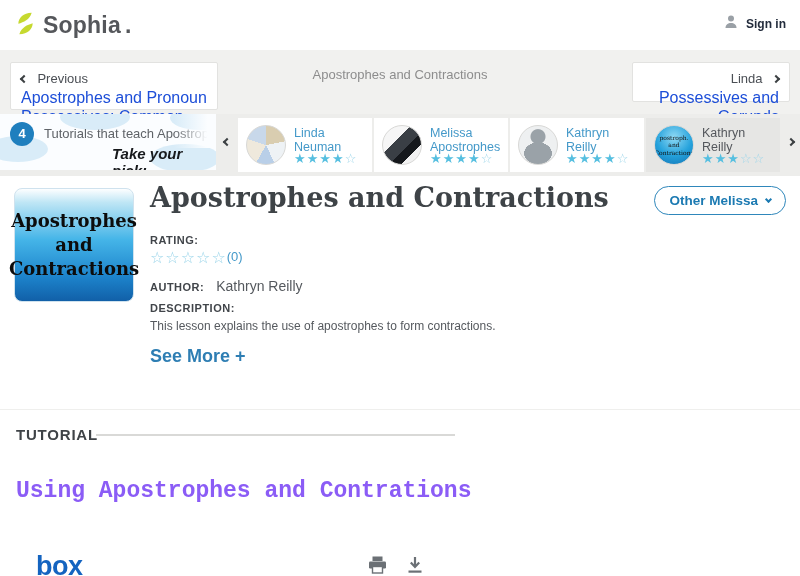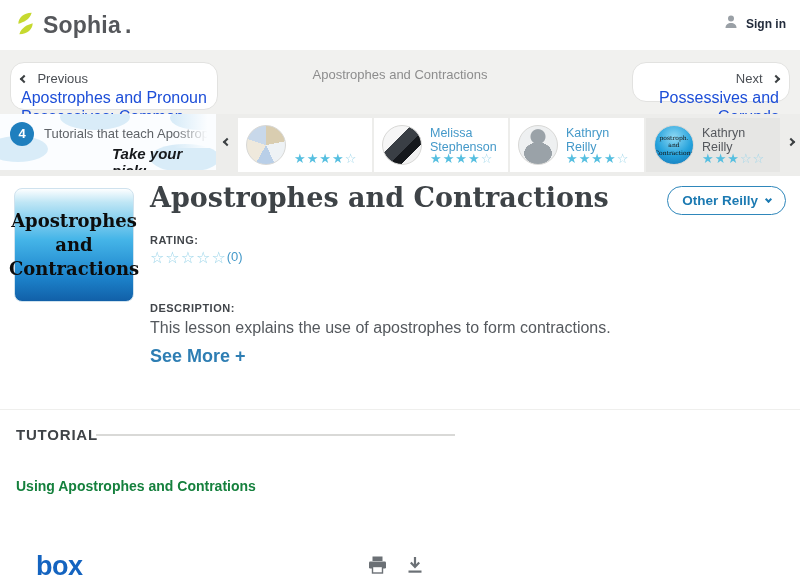--- a/index.html
+++ b/index.html
@@ -10,21 +10,21 @@
   
   .header { position:absolute; left:0; top:0; width:800px; height:50px; background:#fff; }
   .logo { position:absolute; left:12px; top:10px; display:flex; align-items:center; gap:4px; }
   .logo-text { font-size:23px; font-weight:bold; color:#55575b; letter-spacing:.2px; }
   .logo-dot { font-size:23px; font-weight:bold; color:#55575b; }
   .signin { position:absolute; right:14px; top:14px; display:flex; align-items:center; gap:7px; cursor:pointer; }
   .signin-label { font-size:12px; font-weight:bold; color:#232c3c; }
 
   
   .navbar { position:absolute; left:0; top:50px; width:800px; height:64px; background:#f1f1ef; }
-  .navcard { position:absolute; background:#fff; border:1px solid #e2e2e0; border-radius:14px; padding:6px 10px; }
+  .navcard { position:absolute; background:#fff; border:1px solid #e2e2e0; border-radius:2px; padding:6px 10px; }
   .prevcard { left:10px; top:12px; width:208px; height:48px; }
   .nextcard { right:10px; top:12px; width:158px; height:40px; text-align:right; }
   .nav-label { font-size:13px; color:#4b4f55; display:inline-block; }
   .nav-link { font-size:16px; color:#1d4ed8; line-height:1.16; display:block; margin-top:2px; }
   .nav-title { position:absolute; left:0; right:0; top:17px; text-align:center; font-size:13px; color:#8d8d8d; }
 
   .chev { display:inline-block; width:6px; height:6px; border-right:2px solid #3c4043; border-bottom:2px solid #3c4043; vertical-align:middle; }
   .chev-left  { transform:rotate(135deg); }
   .chev-right { transform:rotate(-45deg); }
   .chev-down  { transform:rotate(45deg); }
@@ -73,28 +73,28 @@
                    border:1px solid #2f87bb; border-radius:15px; color:#1c7ab2; font-size:13.5px; font-weight:bold;
                    display:flex; align-items:center; gap:8px; cursor:pointer; }
   .other-actions .chev { border-color:#1c7ab2; width:5px; height:5px; margin-top:-3px; }
   .meta-label { font-size:11px; font-weight:bold; letter-spacing:.5px; color:#41454a; }
   .row-rating-label { position:absolute; left:150px; top:58px; }
   .row-rating { position:absolute; left:150px; top:72px; font-size:16px; letter-spacing:1px; }
   .rating-count { font-size:13px; color:#4499c9; letter-spacing:0; vertical-align:2px; }
   .row-author { position:absolute; left:150px; top:102px; }
   .author-value { font-size:14px; color:#55595e; margin-left:12px; letter-spacing:0; font-weight:normal; }
   .row-desc-label { position:absolute; left:150px; top:126px; }
-  .row-desc { position:absolute; left:150px; top:143px; font-size:16px; color:#55595e; width:520px; }
+  .row-desc { position:absolute; left:150px; top:143px; font-size:12px; color:#55595e; width:520px; }
   .see-more { position:absolute; left:150px; top:170px; font-size:18px; font-weight:bold; color:#2e7eb3; cursor:pointer; }
 
   
   .tut-header { position:absolute; left:16px; top:426px; display:flex; align-items:center;text-align:center; }
   .tut-label { font-size:15px; font-weight:bold; letter-spacing:.8px; color:#3f4347; }
   .tut-line { position:absolute; left:96px; top:434px; width:359px; height:2px; background:#d9d9d7; }
-  .tut-heading { position:absolute; left:16px; top:478px; font-size:14px; font-weight:bold; color:#15803d; }
+  .tut-heading { position:absolute; left:16px; top:478px; font-size:23px; font-weight:bold; color:#8b5cf6;font-family:Liberation Mono, monospace; }
   .tut-desc { position:absolute; left:16px; top:506px; font-size:15.5px; color:#6d7277; width:470px; line-height:1.75; }
   .box-logo { position:absolute; left:36px; top:551px; font-size:27px; font-weight:bold; color:#1464c0; letter-spacing:-.5px; }
   .doc-icons { position:absolute; left:368px; top:556px; display:flex; gap:20px; }
   .doc-icons svg { cursor:pointer; }
 </style>
 </head>
 <body>
 
 <div id="stage">
 
@@ -121,21 +121,21 @@
   </div>
 
   <div class="navbar">
     <div class="navcard prevcard">
       <span class="chev chev-left"></span>
       <span class="nav-label" style="margin-left:6px;">Previous</span>
       <a class="nav-link">Apostrophes and Pronoun Possessives: Common Issues</a>
     </div>
     <div class="nav-title">Apostrophes and Contractions</div>
     <div class="navcard nextcard">
-      <span class="nav-label" style="margin-right:6px;">Next</span>
+      <span class="nav-label" style="margin-right:6px;">Linda</span>
       <span class="chev chev-right"></span>
       <a class="nav-link">Possessives and Gerunds</a>
     </div>
   </div>
 
   <div class="carousel">
     <div class="banner">
       <div class="cloud" style="left:-12px; top:22px; width:60px; height:26px;"></div>
       <div class="cloud" style="left:60px; top:-10px; width:70px; height:26px;"></div>
       <div class="cloud" style="left:150px; top:30px; width:70px; height:28px;"></div>
@@ -145,26 +145,27 @@
       <div class="banner-fade"></div>
       <div class="banner-sub">Take your pick:</div>
     </div>
 
     <div class="car-arrow car-arrow-left">
       <span class="chev chev-left"></span>
     </div>
 
     <div class="tcard" style="left:238px;">
       <div class="tc-avatar av1"></div>
+      <div class="tc-name">Linda Neuman</div>
       <div class="tc-stars"><span class="star-fill">★★★★</span><span class="star-empty">☆</span></div>
     </div>
 
     <div class="tcard" style="left:374px;">
       <div class="tc-avatar av2"></div>
-      <div class="tc-name">Melissa Stephenson</div>
+      <div class="tc-name">Melissa Apostrophes</div>
       <div class="tc-stars"><span class="star-fill">★★★★</span><span class="star-empty">☆</span></div>
     </div>
 
     <div class="tcard" style="left:510px;">
       <div class="tc-avatar av3"></div>
       <div class="tc-name">Kathryn Reilly</div>
       <div class="tc-stars"><span class="star-fill">★★★★</span><span class="star-empty">☆</span></div>
     </div>
 
     <div class="tcard selected" style="left:646px;">
@@ -183,27 +184,28 @@
   </div>
 
   <div class="lesson">
     <div class="thumb">
       <div>Apostrophes</div>
       <div>and</div>
       <div>Contractions</div>
     </div>
     <h1 class="lesson-title">Apostrophes and Contractions</h1>
     <div class="other-actions">
-      <span>Other Reilly</span>
+      <span>Other Melissa</span>
       <span class="chev chev-down"></span>
     </div>
 
     <div class="meta-label row-rating-label">RATING:</div>
     <div class="row-rating"><span><span class="star-fill"></span><span class="star-empty">☆☆☆☆☆</span></span><a class="rating-count">(0)</a></div>
 
+    <div class="meta-label row-author"><span>AUTHOR:</span><span class="author-value">Kathryn Reilly</span></div>
 
     <div class="meta-label row-desc-label">DESCRIPTION:</div>
     <div class="row-desc">This lesson explains the use of apostrophes to form contractions.</div>
 
     <a class="see-more">See More +</a>
   </div>
 
   <div class="tut-header">
     <span class="tut-label">TUTORIAL</span>
   </div>

